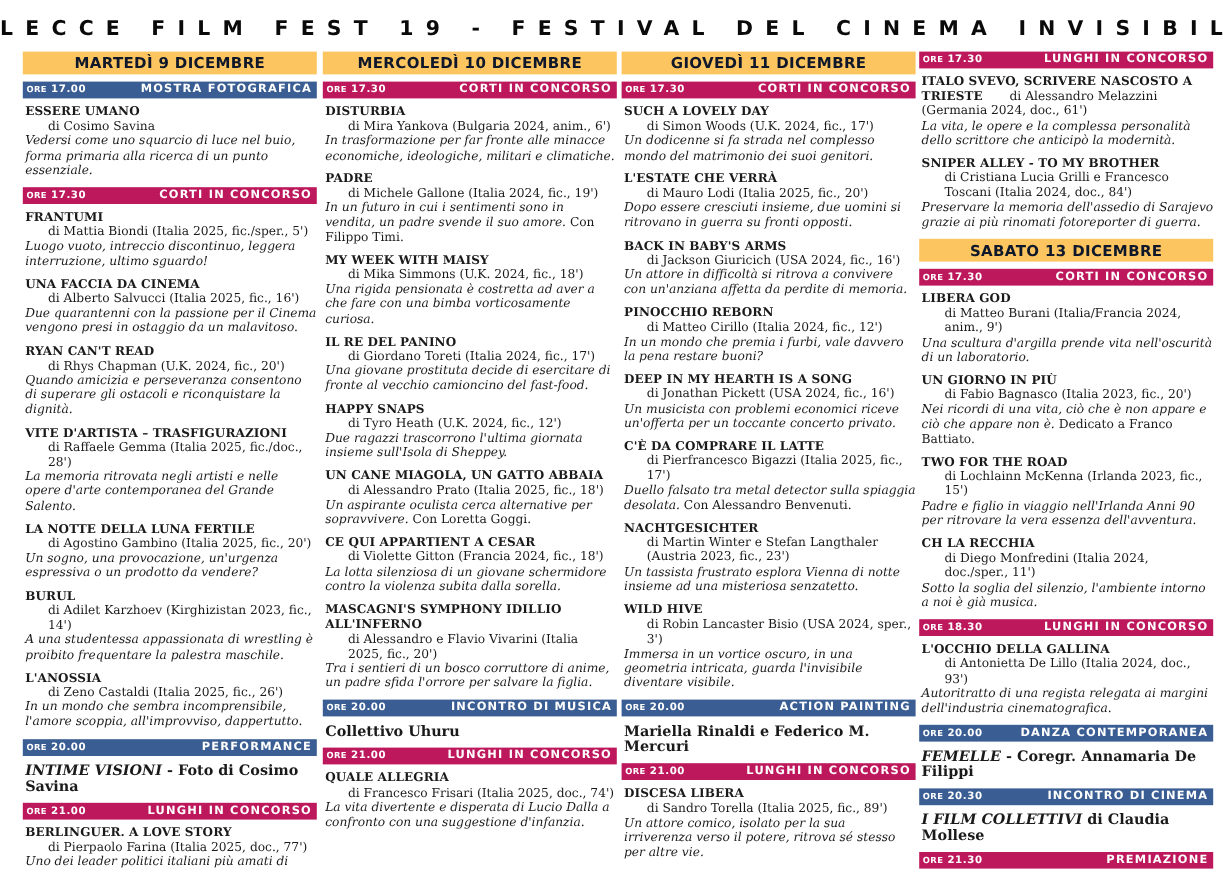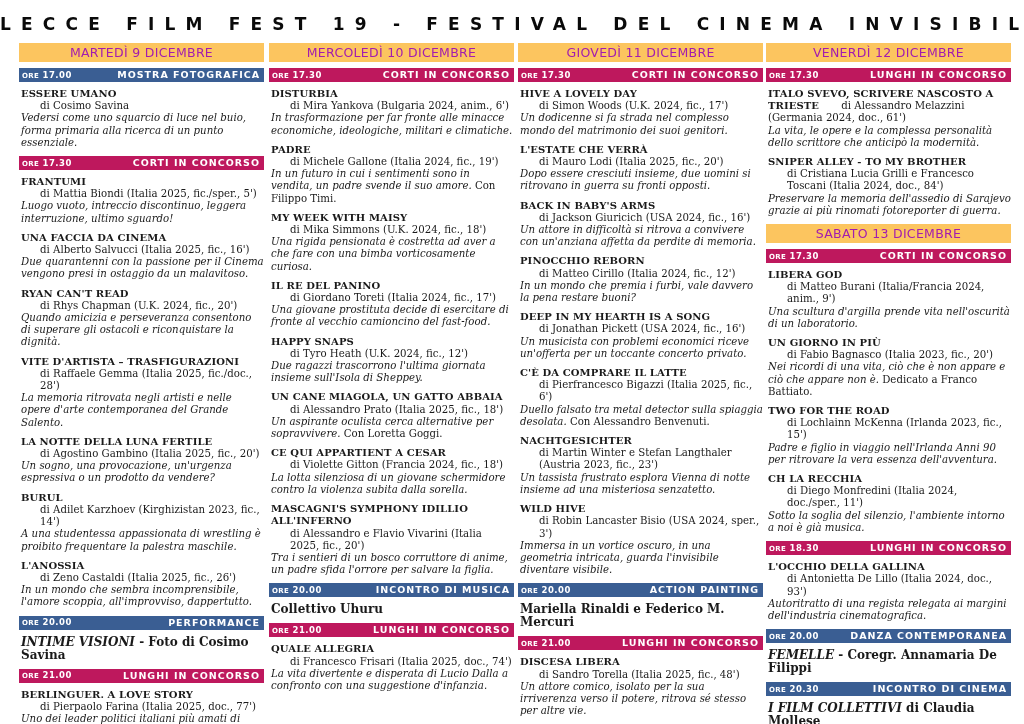--- a/index.html
+++ b/index.html
@@ -3,21 +3,21 @@
 <meta charset="utf-8">
 <style>
   html, body { margin: 0; padding: 0; background: #ffffff; }
   body { width: 1024px; height: 724px; overflow: hidden; position: relative; font-family: "DejaVu Serif", serif; color: #1a1a1a; }
   .title { position: absolute; top: 14px; left: 0; width: 1024px; text-align: center; font-family: "DejaVu Sans", sans-serif; font-weight: 900; font-size: 17px; letter-spacing: 10.2px; color: #0a0a0a; white-space: nowrap; }
   .col { position: absolute; top: 43px; width: 245px; }
   .col1 { left: 19px; }
   .col2 { left: 269px; }
   .col3 { left: 518px; }
   .col4 { left: 766px; }
-  .day { background: #fcc55f; height: 19px; line-height: 19px; text-align: center; font-family: "DejaVu Sans", sans-serif; font-weight: normal; font-size: 12.5px; letter-spacing: 0.3px; color: #a21caf; margin-bottom: 6px; }
+  .day { background: #fcc55f; height: 19px; line-height: 19px; text-align: center; font-family: "DejaVu Sans", sans-serif; font-weight: bold; font-size: 12.5px; letter-spacing: 0.3px; color: #0f172a; margin-bottom: 6px; }
   .bar { height: 14px; line-height: 14px; display: flex; justify-content: space-between; align-items: center; padding: 0 4px 0 3px; color: #fff; font-family: "DejaVu Sans", sans-serif; font-weight: bold; margin-bottom: 6px; }
   .bar.red { background: #be185d; }
   .bar.blue { background: #3a5e93; }
   .bar .time { font-size: 8.5px; letter-spacing: 0.5px; }
   .bar .time .ore { font-size: 7px; letter-spacing: 0.3px; text-align: right; }
   .bar .cat { font-size: 9.5px; letter-spacing: 1px; margin-left: 16px; }
   .film { margin: 0 0 7px 2px; font-size: 10.2px; line-height: 12.2px; }
   .film .t { font-weight: bold; display: block; font-size: 10px; letter-spacing: 0.1px; }
   .film .t.inline { display: inline; }
   .film .d { display: block; margin-left: 19px; }
@@ -157,21 +157,21 @@
       <span class="s"><span>La vita divertente e disperata di Lucio Dalla a confronto con una suggestione d'infanzia.</span></span>
     </div>
   </div>
 <div class="col col3">
     <div class="day">GIOVEDÌ 11 DICEMBRE</div>
     <div class="bar red">
       <span class="time"><span class="ore">ORE</span> <span>17.30</span></span>
       <span class="cat">CORTI IN CONCORSO</span>
     </div>
     <div class="film">
-      <span class="t">HIVE A LOVELY DAY</span>
+      <span class="t">SUCH A LOVELY DAY</span>
       <span class="d">di Simon Woods (U.K. 2024, fic., 17')</span>
       <span class="s"><span>Un dodicenne si fa strada nel complesso mondo del matrimonio dei suoi genitori.</span></span>
     </div>
     <div class="film">
       <span class="t">L'ESTATE CHE VERRÀ</span>
       <span class="d">di Mauro Lodi (Italia 2025, fic., 20')</span>
       <span class="s"><span>Dopo essere cresciuti insieme, due uomini si ritrovano in guerra su fronti opposti.</span></span>
     </div>
     <div class="film">
       <span class="t">BACK IN BABY'S ARMS</span>
@@ -183,21 +183,21 @@
       <span class="d">di Matteo Cirillo (Italia 2024, fic., 12')</span>
       <span class="s"><span>In un mondo che premia i furbi, vale davvero la pena restare buoni?</span></span>
     </div>
     <div class="film">
       <span class="t">DEEP IN MY HEARTH IS A SONG</span>
       <span class="d">di Jonathan Pickett (USA 2024, fic., 16')</span>
       <span class="s"><span>Un musicista con problemi economici riceve un'offerta per un toccante concerto privato.</span></span>
     </div>
     <div class="film">
       <span class="t">C'È DA COMPRARE IL LATTE</span>
-      <span class="d">di Pierfrancesco Bigazzi (Italia 2025, fic., 6')</span>
+      <span class="d">di Pierfrancesco Bigazzi (Italia 2025, fic., 17')</span>
       <span class="s"><span>Duello falsato tra metal detector sulla spiaggia desolata.</span><span class="r"> Con Alessandro Benvenuti.</span></span>
     </div>
     <div class="film">
       <span class="t">NACHTGESICHTER</span>
       <span class="d">di Martin Winter e Stefan Langthaler (Austria 2023, fic., 23')</span>
       <span class="s"><span>Un tassista frustrato esplora Vienna di notte insieme ad una misteriosa senzatetto.</span></span>
     </div>
     <div class="film">
       <span class="t">WILD HIVE</span>
       <span class="d">di Robin Lancaster Bisio (USA 2024, sper., 3')</span>
@@ -207,26 +207,25 @@
       <span class="time"><span class="ore">ORE</span> <span>20.00</span></span>
       <span class="cat">ACTION PAINTING</span>
     </div>
     <div class="single"><span>Mariella Rinaldi e Federico M. Mercuri</span></div>
     <div class="bar red">
       <span class="time"><span class="ore">ORE</span> <span>21.00</span></span>
       <span class="cat">LUNGHI IN CONCORSO</span>
     </div>
     <div class="film">
       <span class="t">DISCESA LIBERA</span>
-      <span class="d">di Sandro Torella (Italia 2025, fic., 48')</span>
+      <span class="d">di Sandro Torella (Italia 2025, fic., 89')</span>
       <span class="s"><span>Un attore comico, isolato per la sua irriverenza verso il potere, ritrova sé stesso per altre vie.</span></span>
     </div>
   </div>
 <div class="col col4">
-    <div class="day">VENERDÌ 12 DICEMBRE</div>
     <div class="bar red">
       <span class="time"><span class="ore">ORE</span> <span>17.30</span></span>
       <span class="cat">LUNGHI IN CONCORSO</span>
     </div>
     <div class="film"><span class="t inline">ITALO SVEVO, SCRIVERE NASCOSTO A TRIESTE</span><span class="d inline" style="display: inline;"> di Alessandro Melazzini (Germania 2024, doc., 61')</span><span class="s"><span>La vita, le opere e la complessa personalità dello scrittore che anticipò la modernità.</span></span></div>
     <div class="film">
       <span class="t">SNIPER ALLEY - TO MY BROTHER</span>
       <span class="d">di Cristiana Lucia Grilli e Francesco Toscani (Italia 2024, doc., 84')</span>
       <span class="s"><span>Preservare la memoria dell'assedio di Sarajevo grazie ai più rinomati fotoreporter di guerra.</span></span>
     </div>

